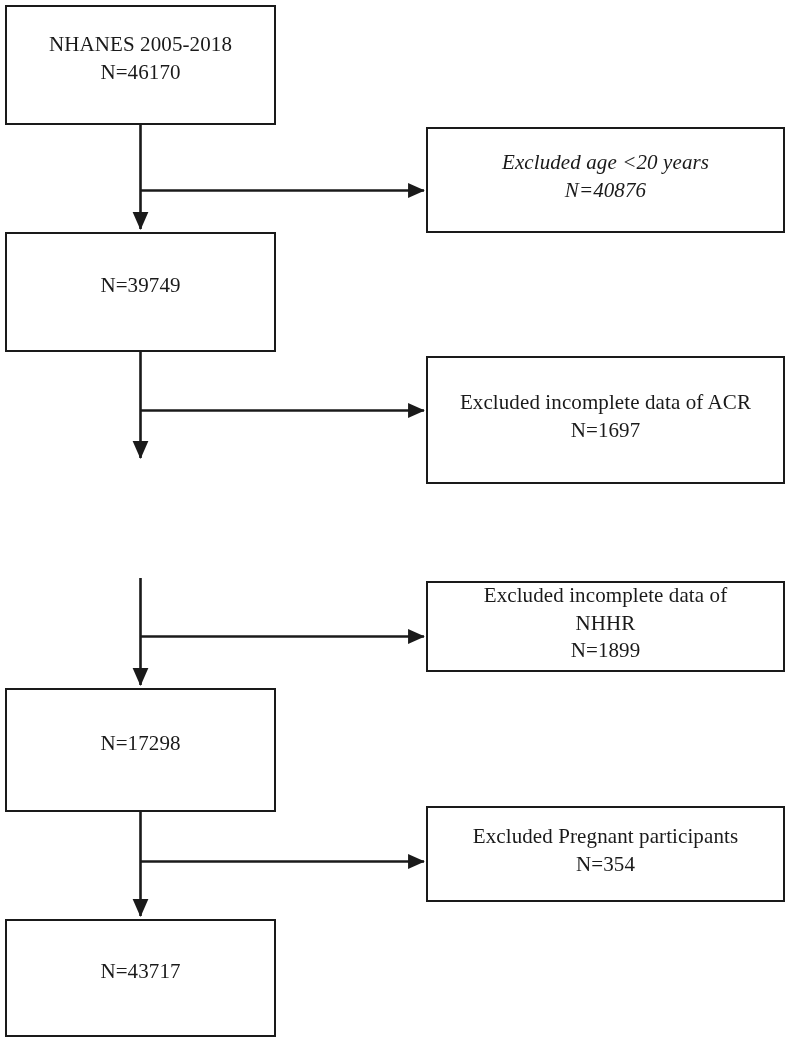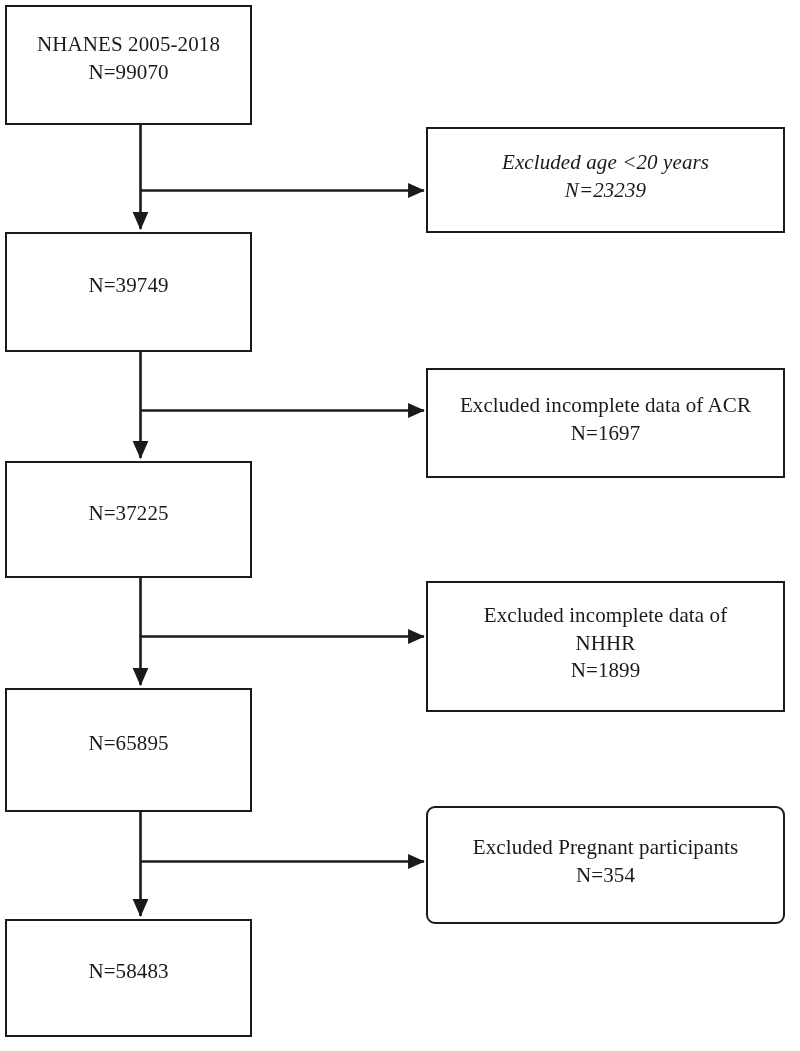--- a/index.html
+++ b/index.html
@@ -38,21 +38,21 @@
     letter-spacing: 0.1px;
     z-index: 3;
   }
   .node-box .line {
     display: block;
     white-space: nowrap;
   }
   
   .main-box {
     left: 5px;
-    width: 247px;
+    width: 271px;
   }
   
   .main-box .stack {
     transform: translateY(-6px);
   }
   
   .excl-box {
     left: 426px;
     width: 359px;
   }
@@ -105,70 +105,65 @@
 
     <g>
       <line x1="140.5" y1="812" x2="140.5" y2="916" stroke="#1a1a1a" stroke-width="2.6" marker-end="url(#arrowhead)"></line>
       <line x1="140.5" y1="861.5" x2="424" y2="861.5" stroke="#1a1a1a" stroke-width="2.4" marker-end="url(#arrowhead)"></line>
     </g>
   </svg>
 
   <div class="node-box main-box" style="top:5px; height:120px;">
     <div class="stack">
       <span class="line">NHANES 2005-2018</span>
-      <span class="line">N=99070</span>
+      <span class="line">N=46170</span>
     </div>
   </div>
 
   <div class="node-box main-box" style="top:232px; height:120px;text-align:right;">
     <div class="stack">
       <span class="line">N=39749</span>
     </div>
   </div>
 
-  <div class="node-box main-box" style="top:461px; height:117px;">
-    <div class="stack">
-      <span class="line">N=37225</span>
-    </div>
-  </div>
 
   <div class="node-box main-box" style="top:688px; height:124px;">
     <div class="stack">
-      <span class="line">N=65895</span>
+      <span class="line">N=17298</span>
     </div>
   </div>
 
   <div class="node-box main-box" style="top:919px; height:118px;">
     <div class="stack">
-      <span class="line">N=58483</span>
+      <span class="line">N=43717</span>
     </div>
   </div>
 
   <div class="node-box excl-box" style="top:127px; height:106px;font-style:italic;">
     <div class="stack">
       <span class="line">Excluded age &lt;20 years</span>
-      <span class="line">N=23239</span>
+      <span class="line">N=40876</span>
     </div>
   </div>
 
-  <div class="node-box excl-box" style="top:368px; height:110px;">
+  <div class="node-box excl-box" style="top:356px; height:128px;">
     <div class="stack">
       <span class="line">Excluded incomplete data of ACR</span>
       <span class="line">N=1697</span>
     </div>
   </div>
 
-  <div class="node-box excl-box" style="top:581px; height:131px;">
+  <div class="node-box excl-box" style="top:581px; height:91px;">
     <div class="stack">
       <span class="line">Excluded incomplete data of</span>
       <span class="line">NHHR</span>
       <span class="line">N=1899</span>
     </div>
   </div>
 
-  <div class="node-box excl-box" style="top:806px; height:118px;border-radius:9px;">
+  <div class="node-box excl-box" style="top:806px; height:96px;">
     <div class="stack">
       <span class="line">Excluded Pregnant participants</span>
       <span class="line">N=354</span>
     </div>
   </div>
 
 </div>
 
 </body></html>

